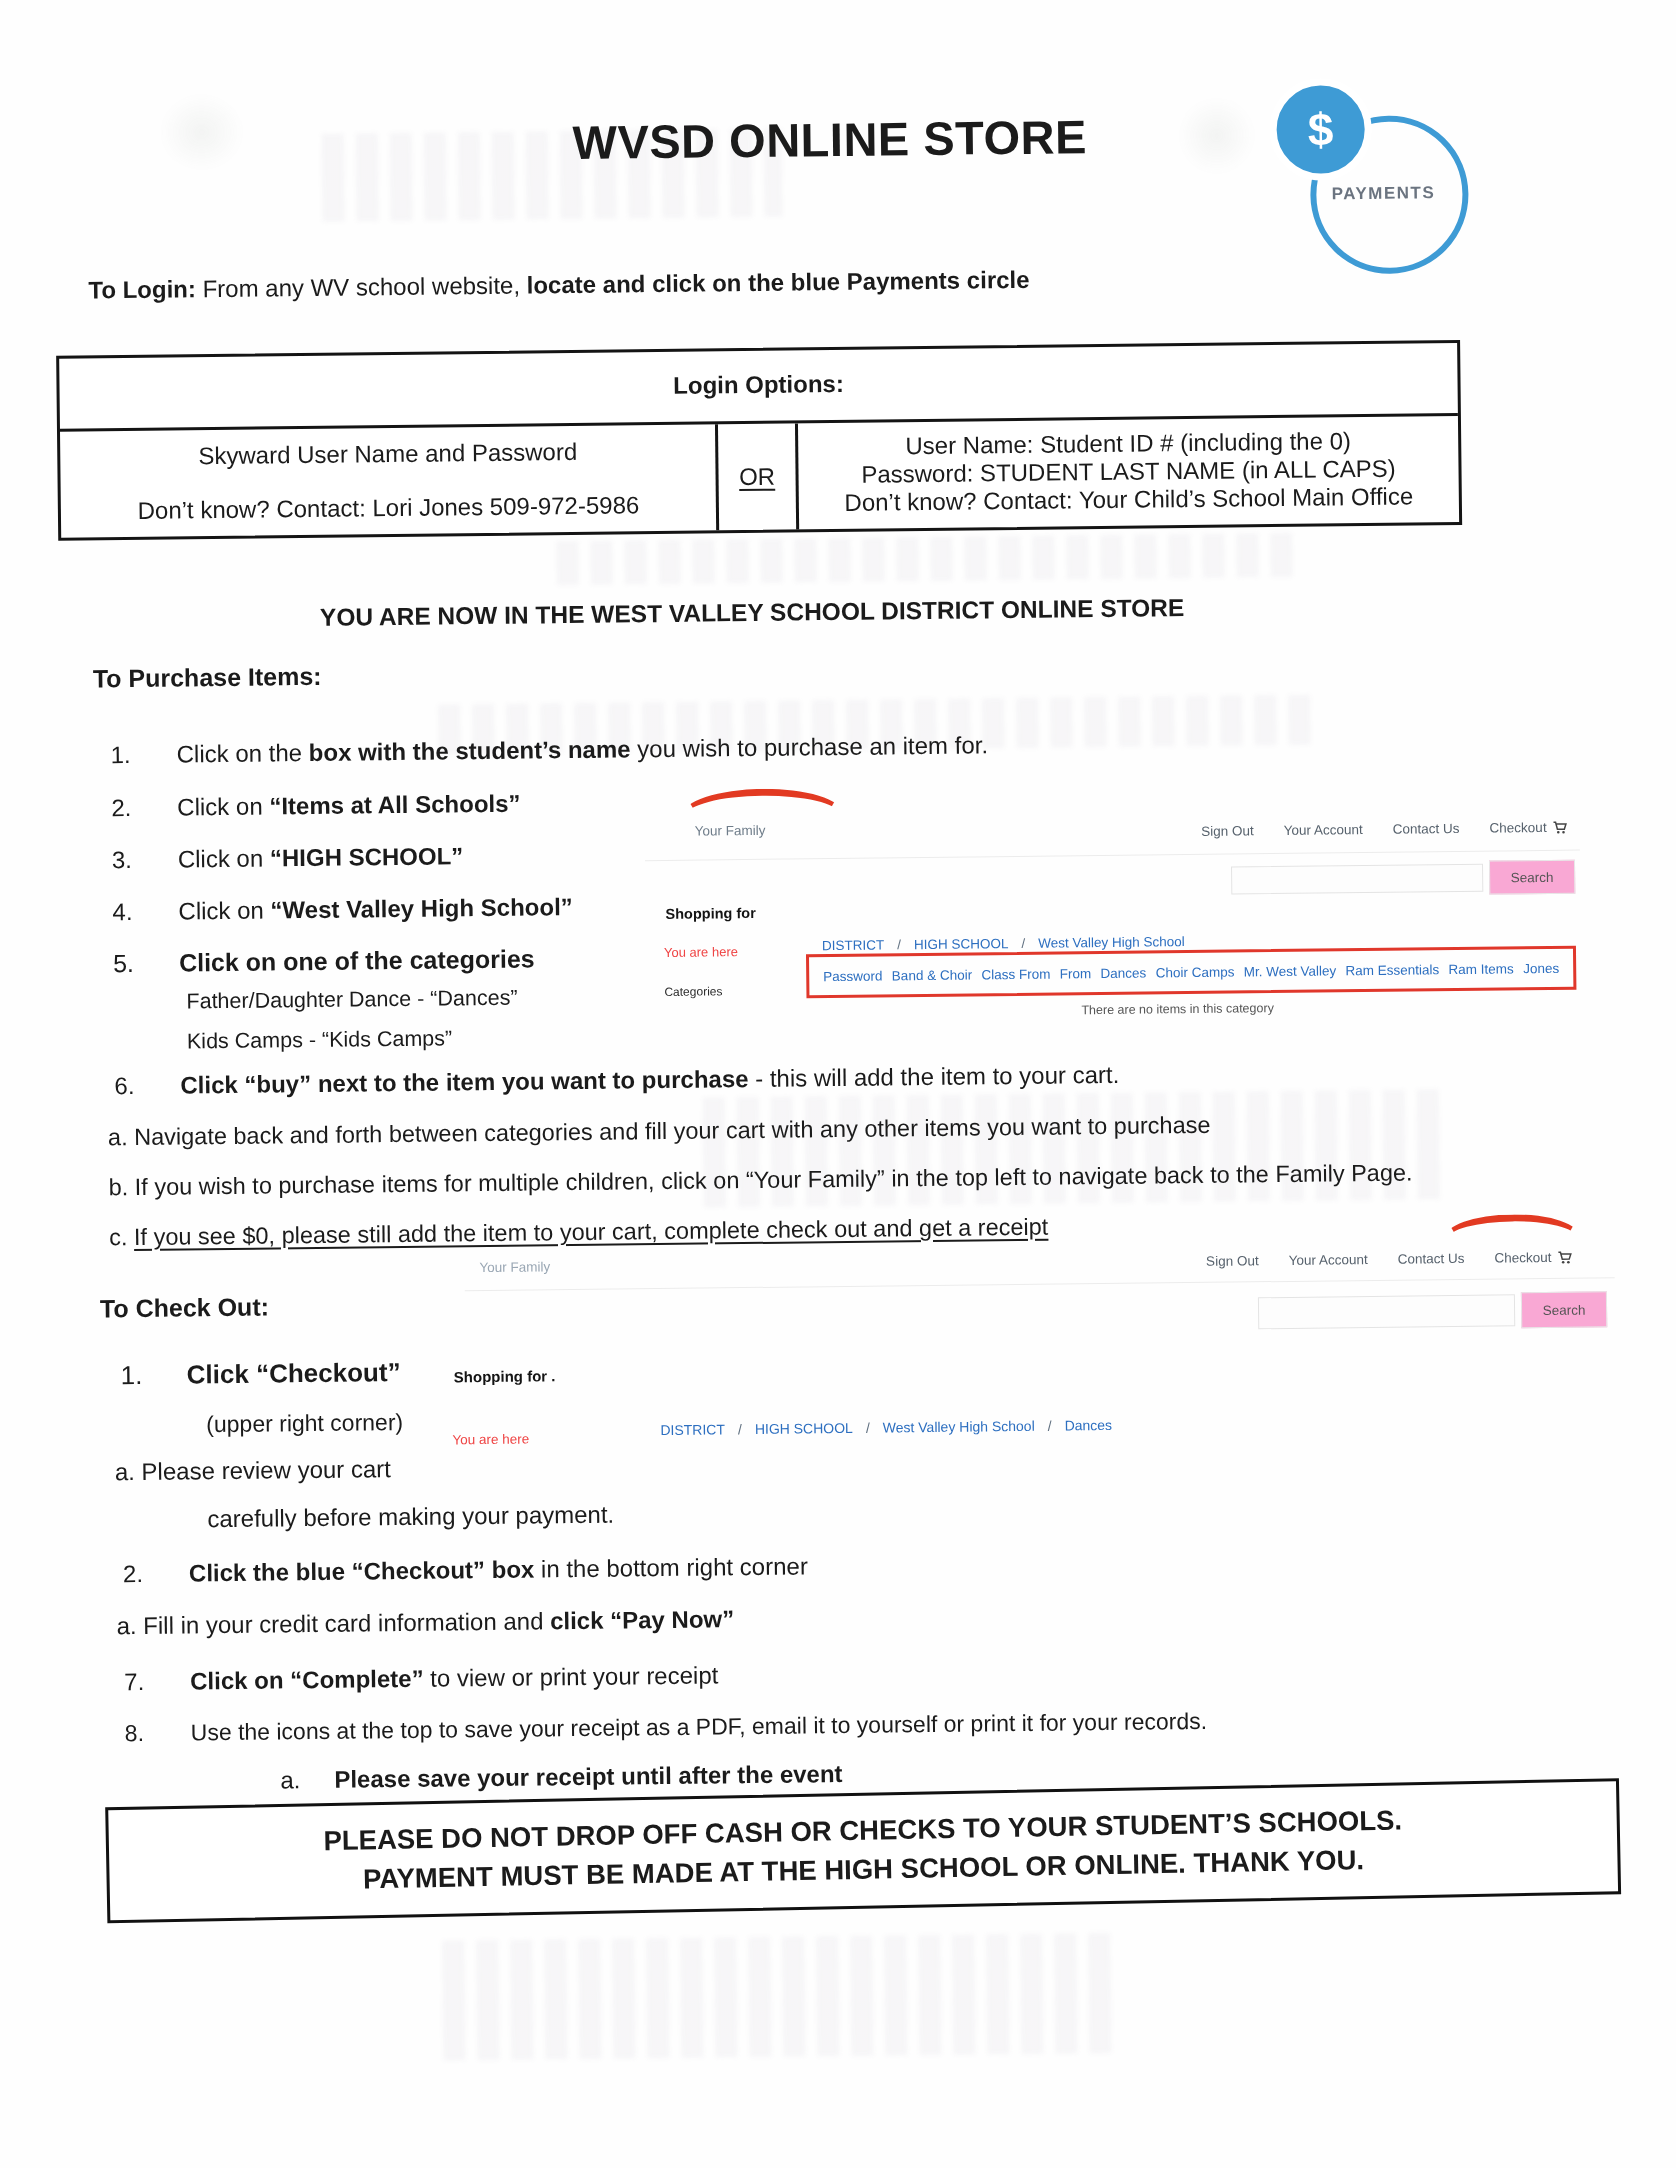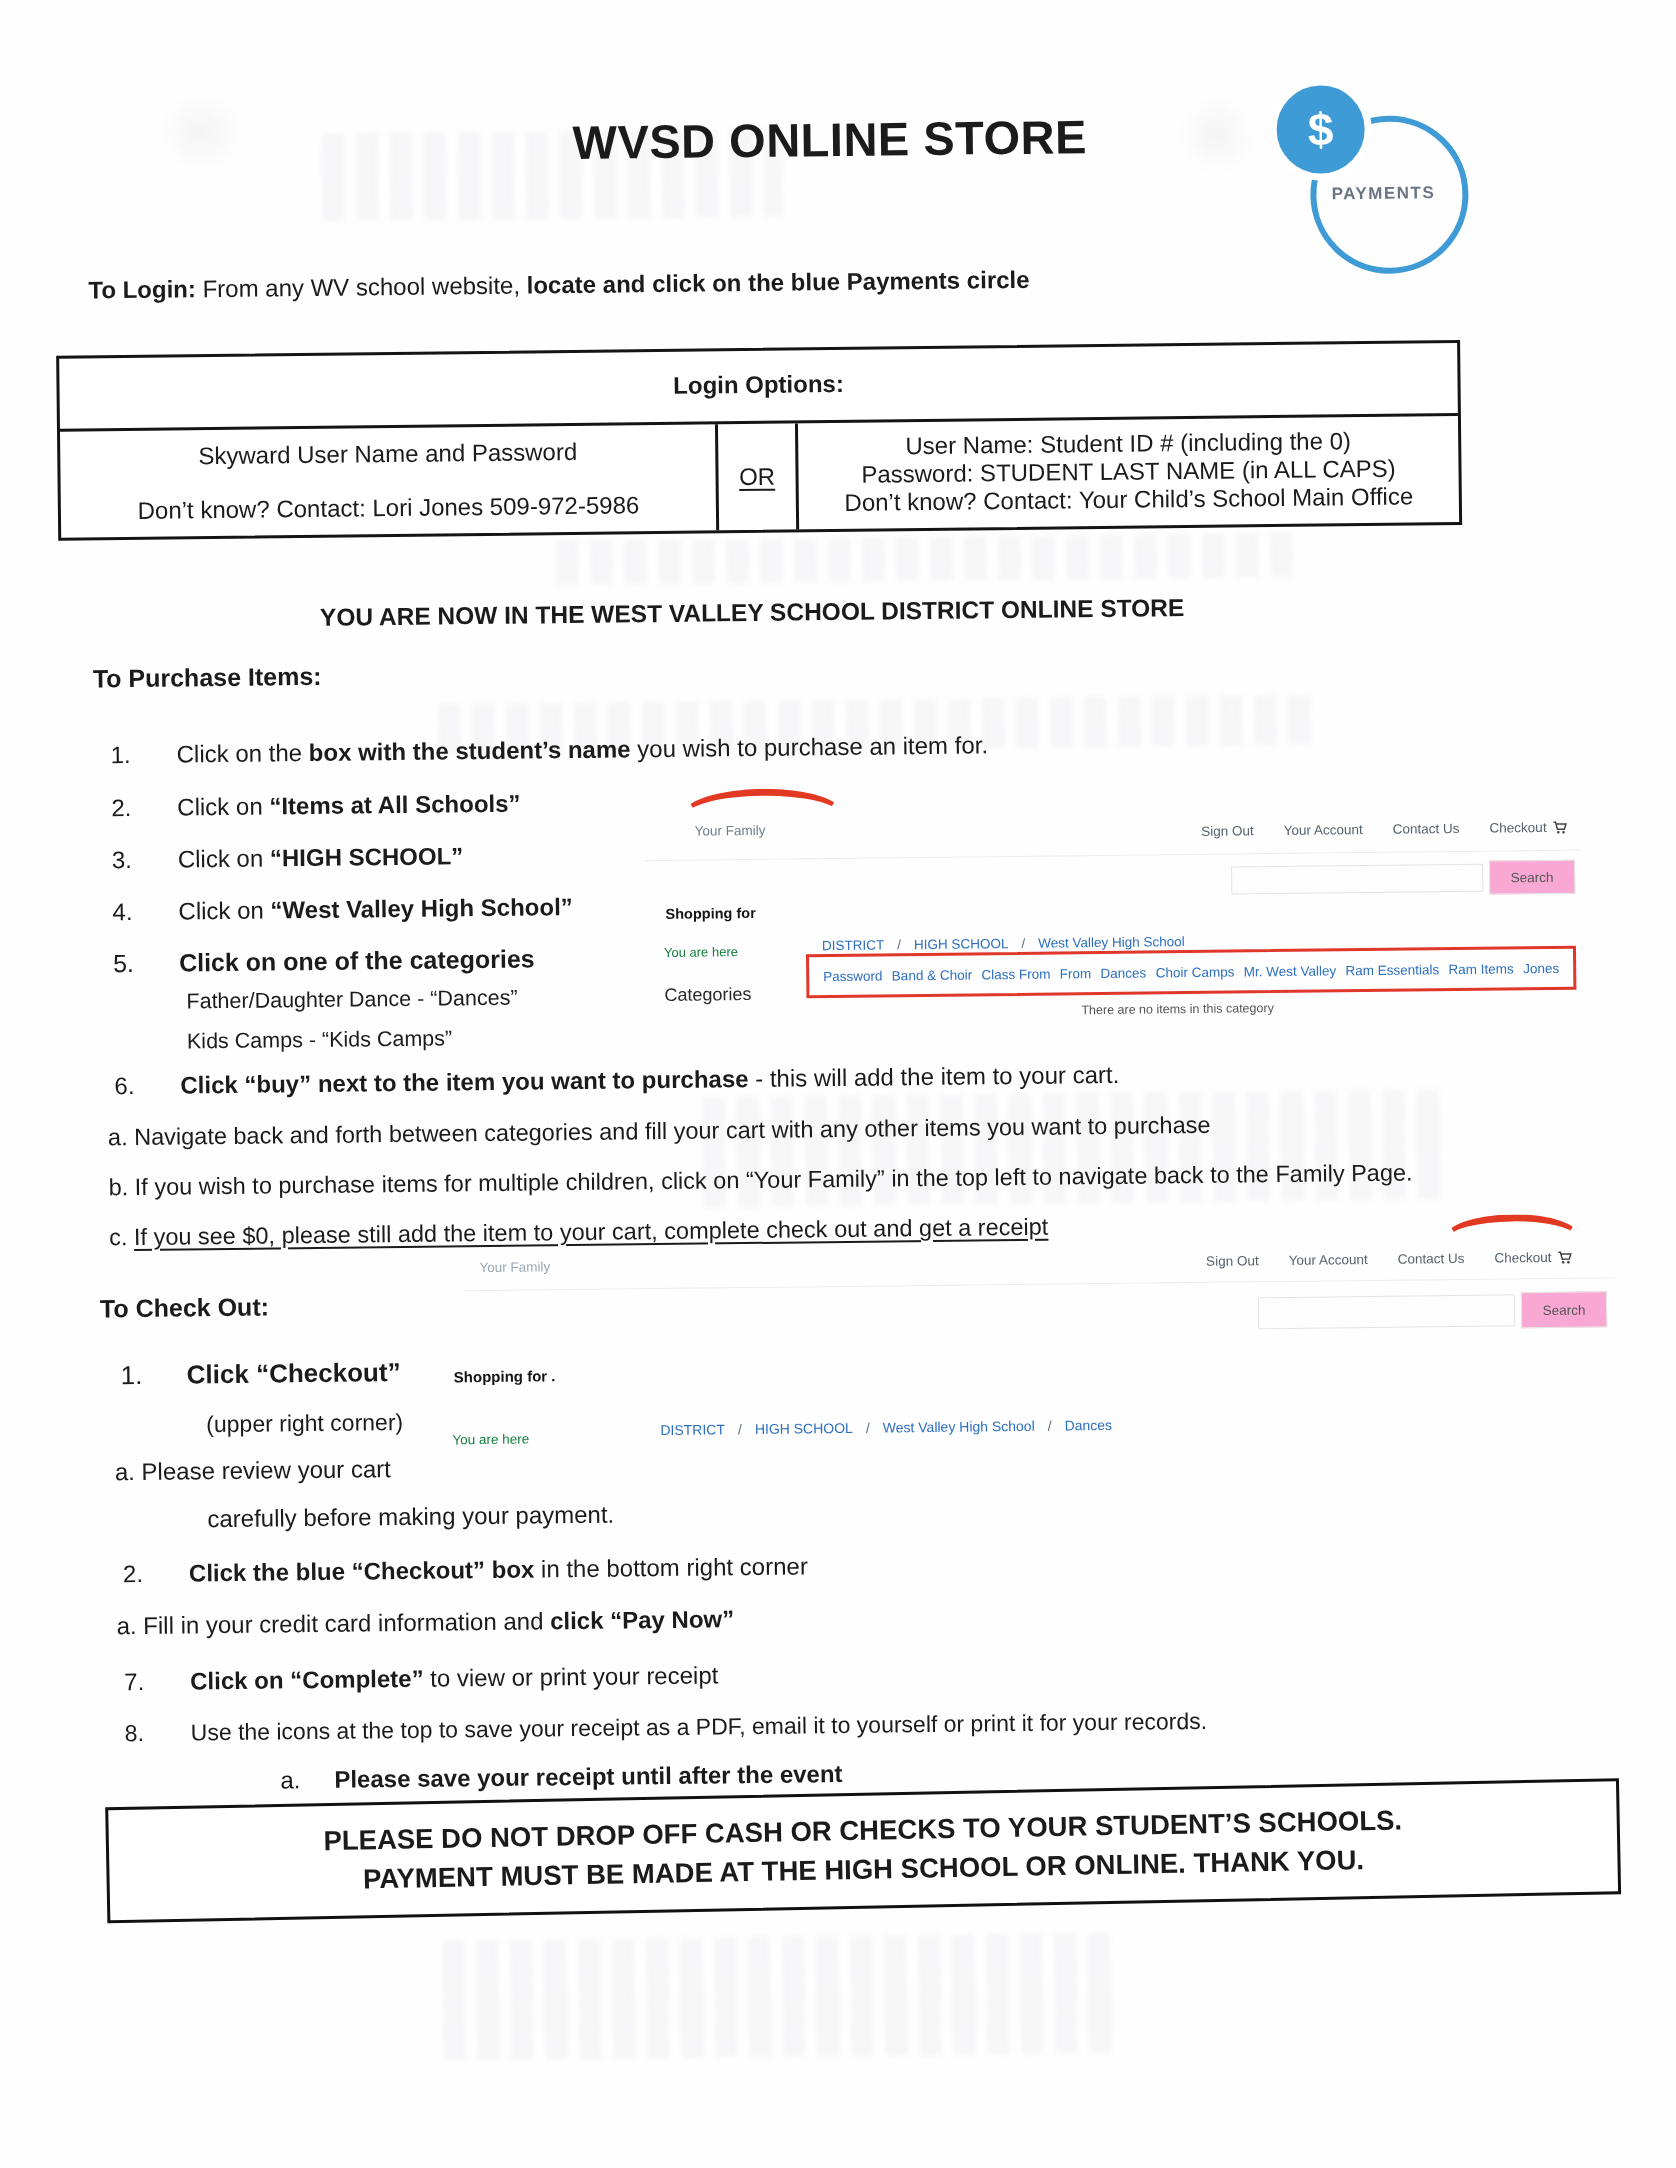--- a/index.html
+++ b/index.html
@@ -63,28 +63,28 @@
   .shot .family2{position:absolute;color:#9aa7b4;}
   .shot .nav{position:absolute;display:flex;gap:30px;align-items:center;color:#57626d;}
   .shot .navitem{white-space:nowrap;}
   .shot .cartwrap{display:flex;align-items:center;gap:6px;}
   .shot .divider{position:absolute;left:0;width:100%;height:1px;background:#ececec;}
   .shot .searchwrap{position:absolute;display:flex;align-items:center;gap:6px;}
   .shot .searchbox{width:300px;height:28px;border:1px solid #e4e4e4;background:#fdfdfd;}
   .shot .searchbtn{min-width:84px;height:32px;background:#f9a8d4;border:1px solid #e8e8e8;color:#555;
                    display:flex;align-items:center;justify-content:center;font-size:13.5px;}
   .shot .shopfor{position:absolute;font-weight:700;color:#141414;font-size:14.5px;}
-  .shot .yah{position:absolute;color:#15803d;font-size:13px;}
+  .shot .yah{position:absolute;color:#ef4444;font-size:13px;}
   .shot .crumbs{position:absolute;display:flex;gap:13px;align-items:baseline;color:#607080;}
   .shot .crumbs .bc{color:#2d6fc0;white-space:nowrap;}
   .red-arc{position:absolute;border:4px solid transparent;border-top:7px solid #e23a22;border-radius:50%;}
   .catbox{position:absolute;border:3px solid #e0372b;display:flex;align-items:center;justify-content:space-between;
           padding:0 14px;color:#2d6fc0;}
   .catbox .cat{white-space:nowrap;}
-  .catlabel{position:absolute;color:#2a2a2a;font-size:18px;}
+  .catlabel{position:absolute;color:#2a2a2a;font-size:12px;}
   .emptynote{position:absolute;text-align:center;color:#555;font-size:12.5px;}
 
   
   .co-note{left:200px;font-size:23px;}
   .co-line2{left:200px;font-size:24px;}
 
   
   .warning{top:1793px;left:95px;width:1492px;border:3px solid #111;text-align:center;font-weight:700;
            font-size:27.5px;line-height:39px;padding:15px 8px 17px;transform:rotate(-0.45deg);background:rgba(255,255,255,.65);}
 </style>

